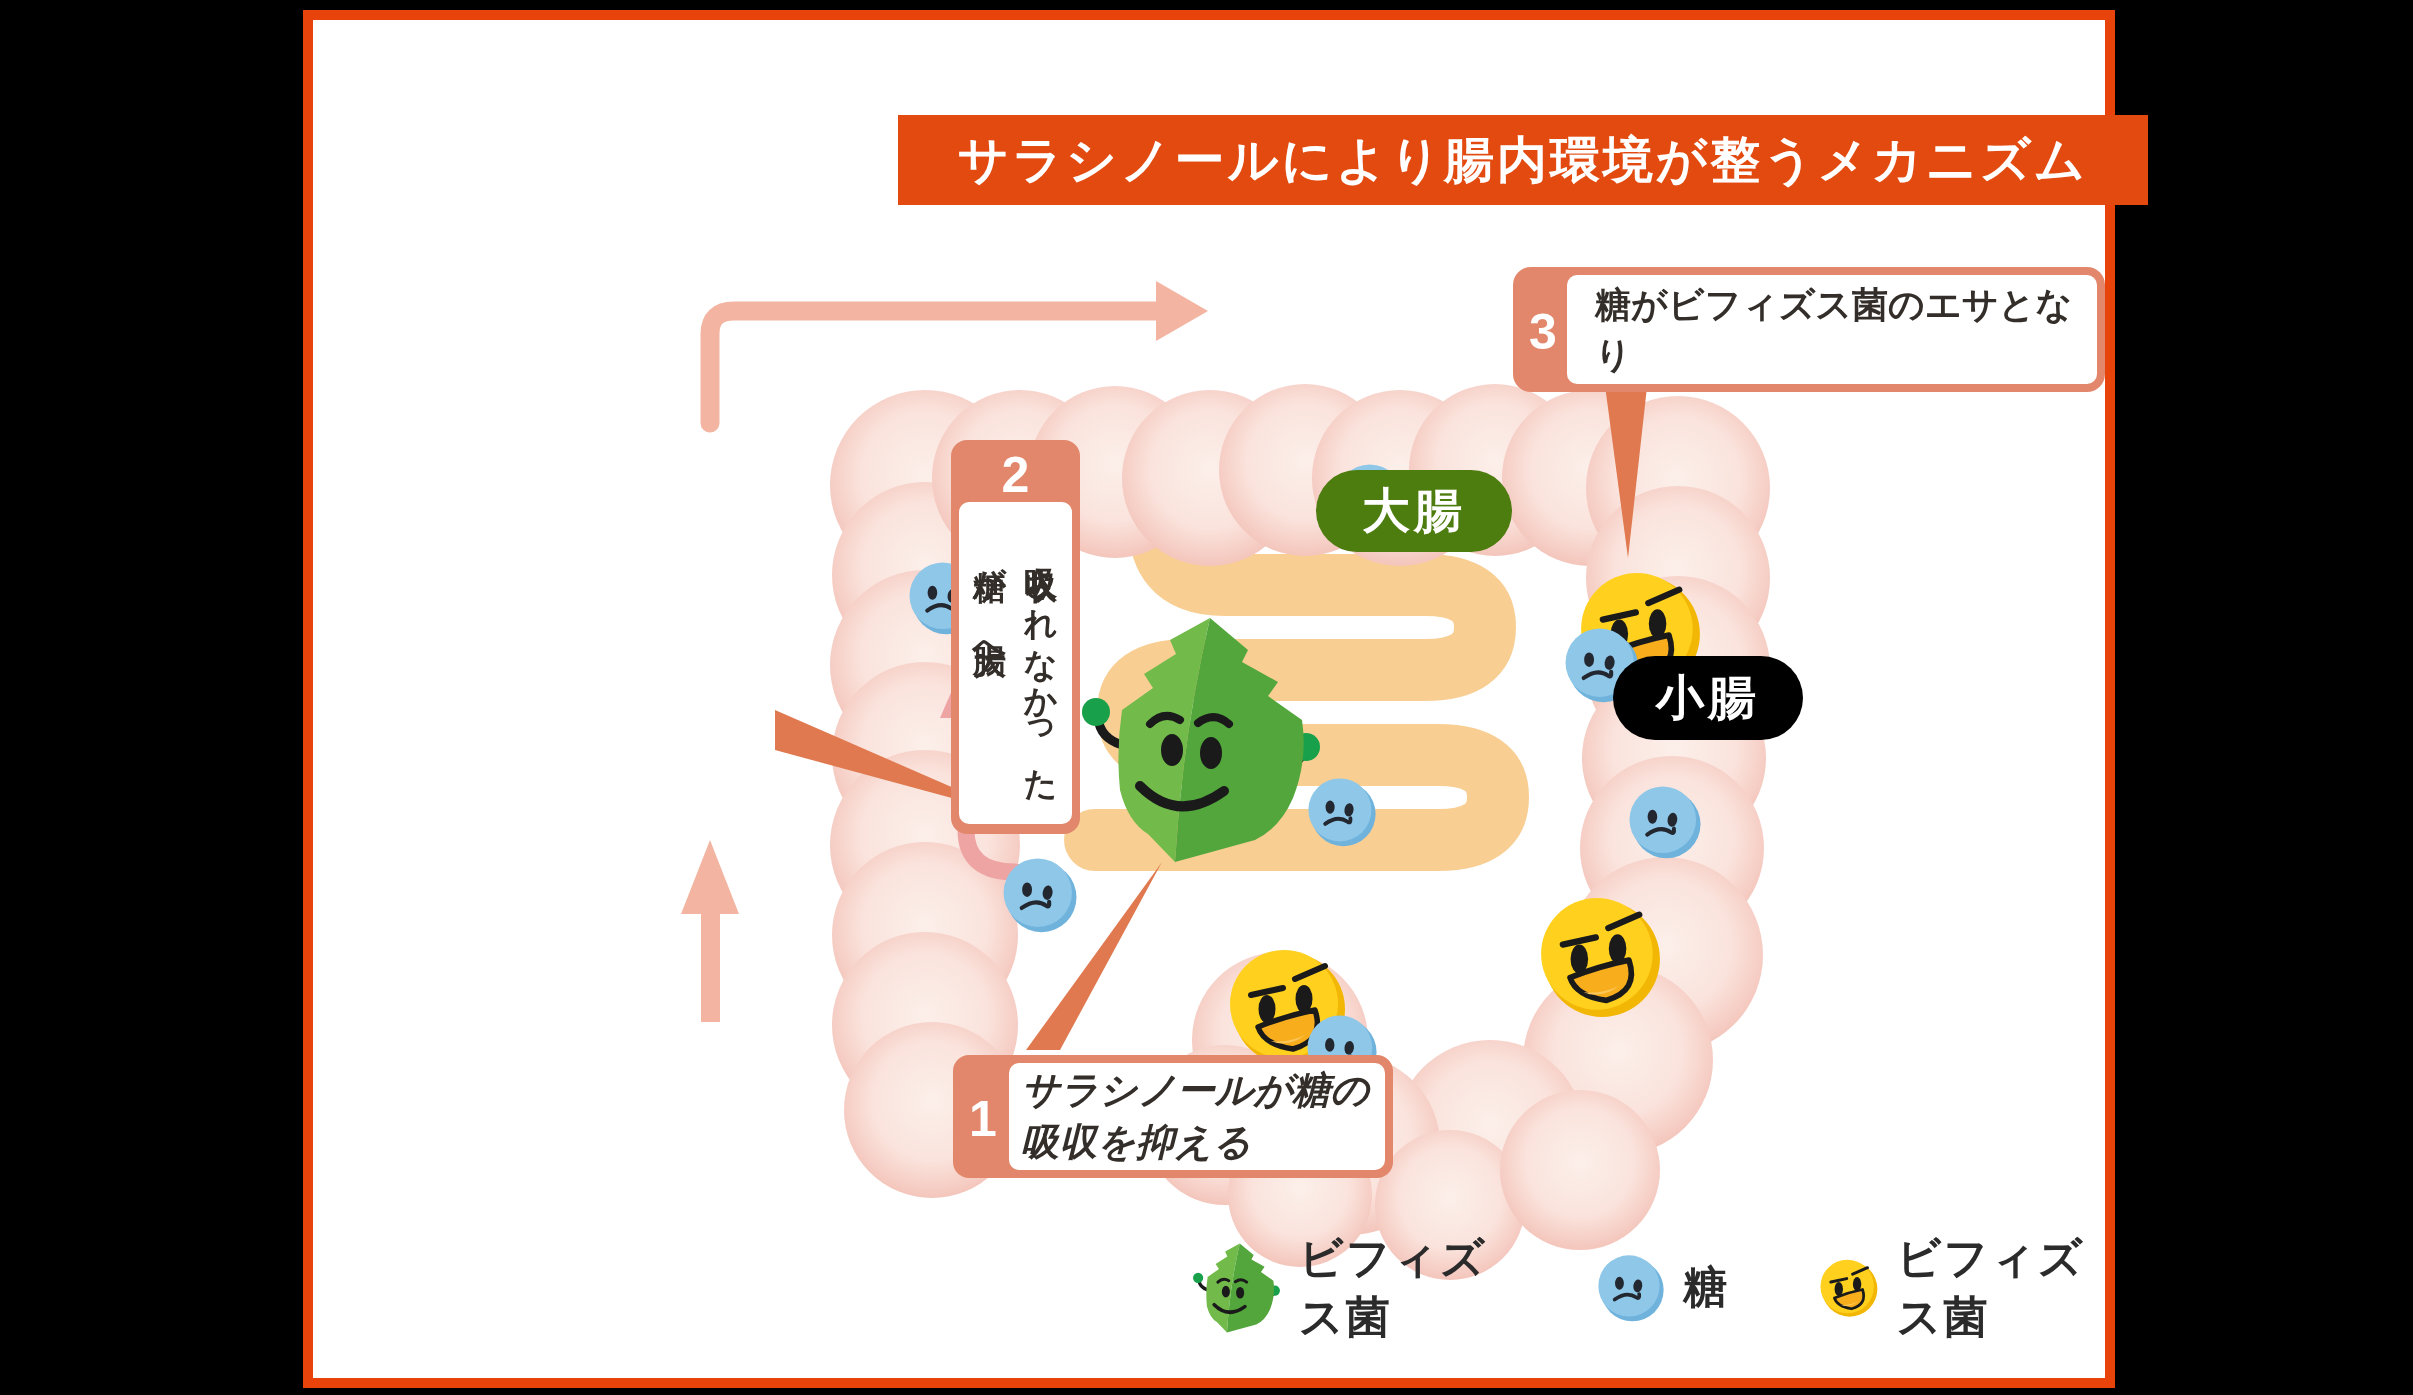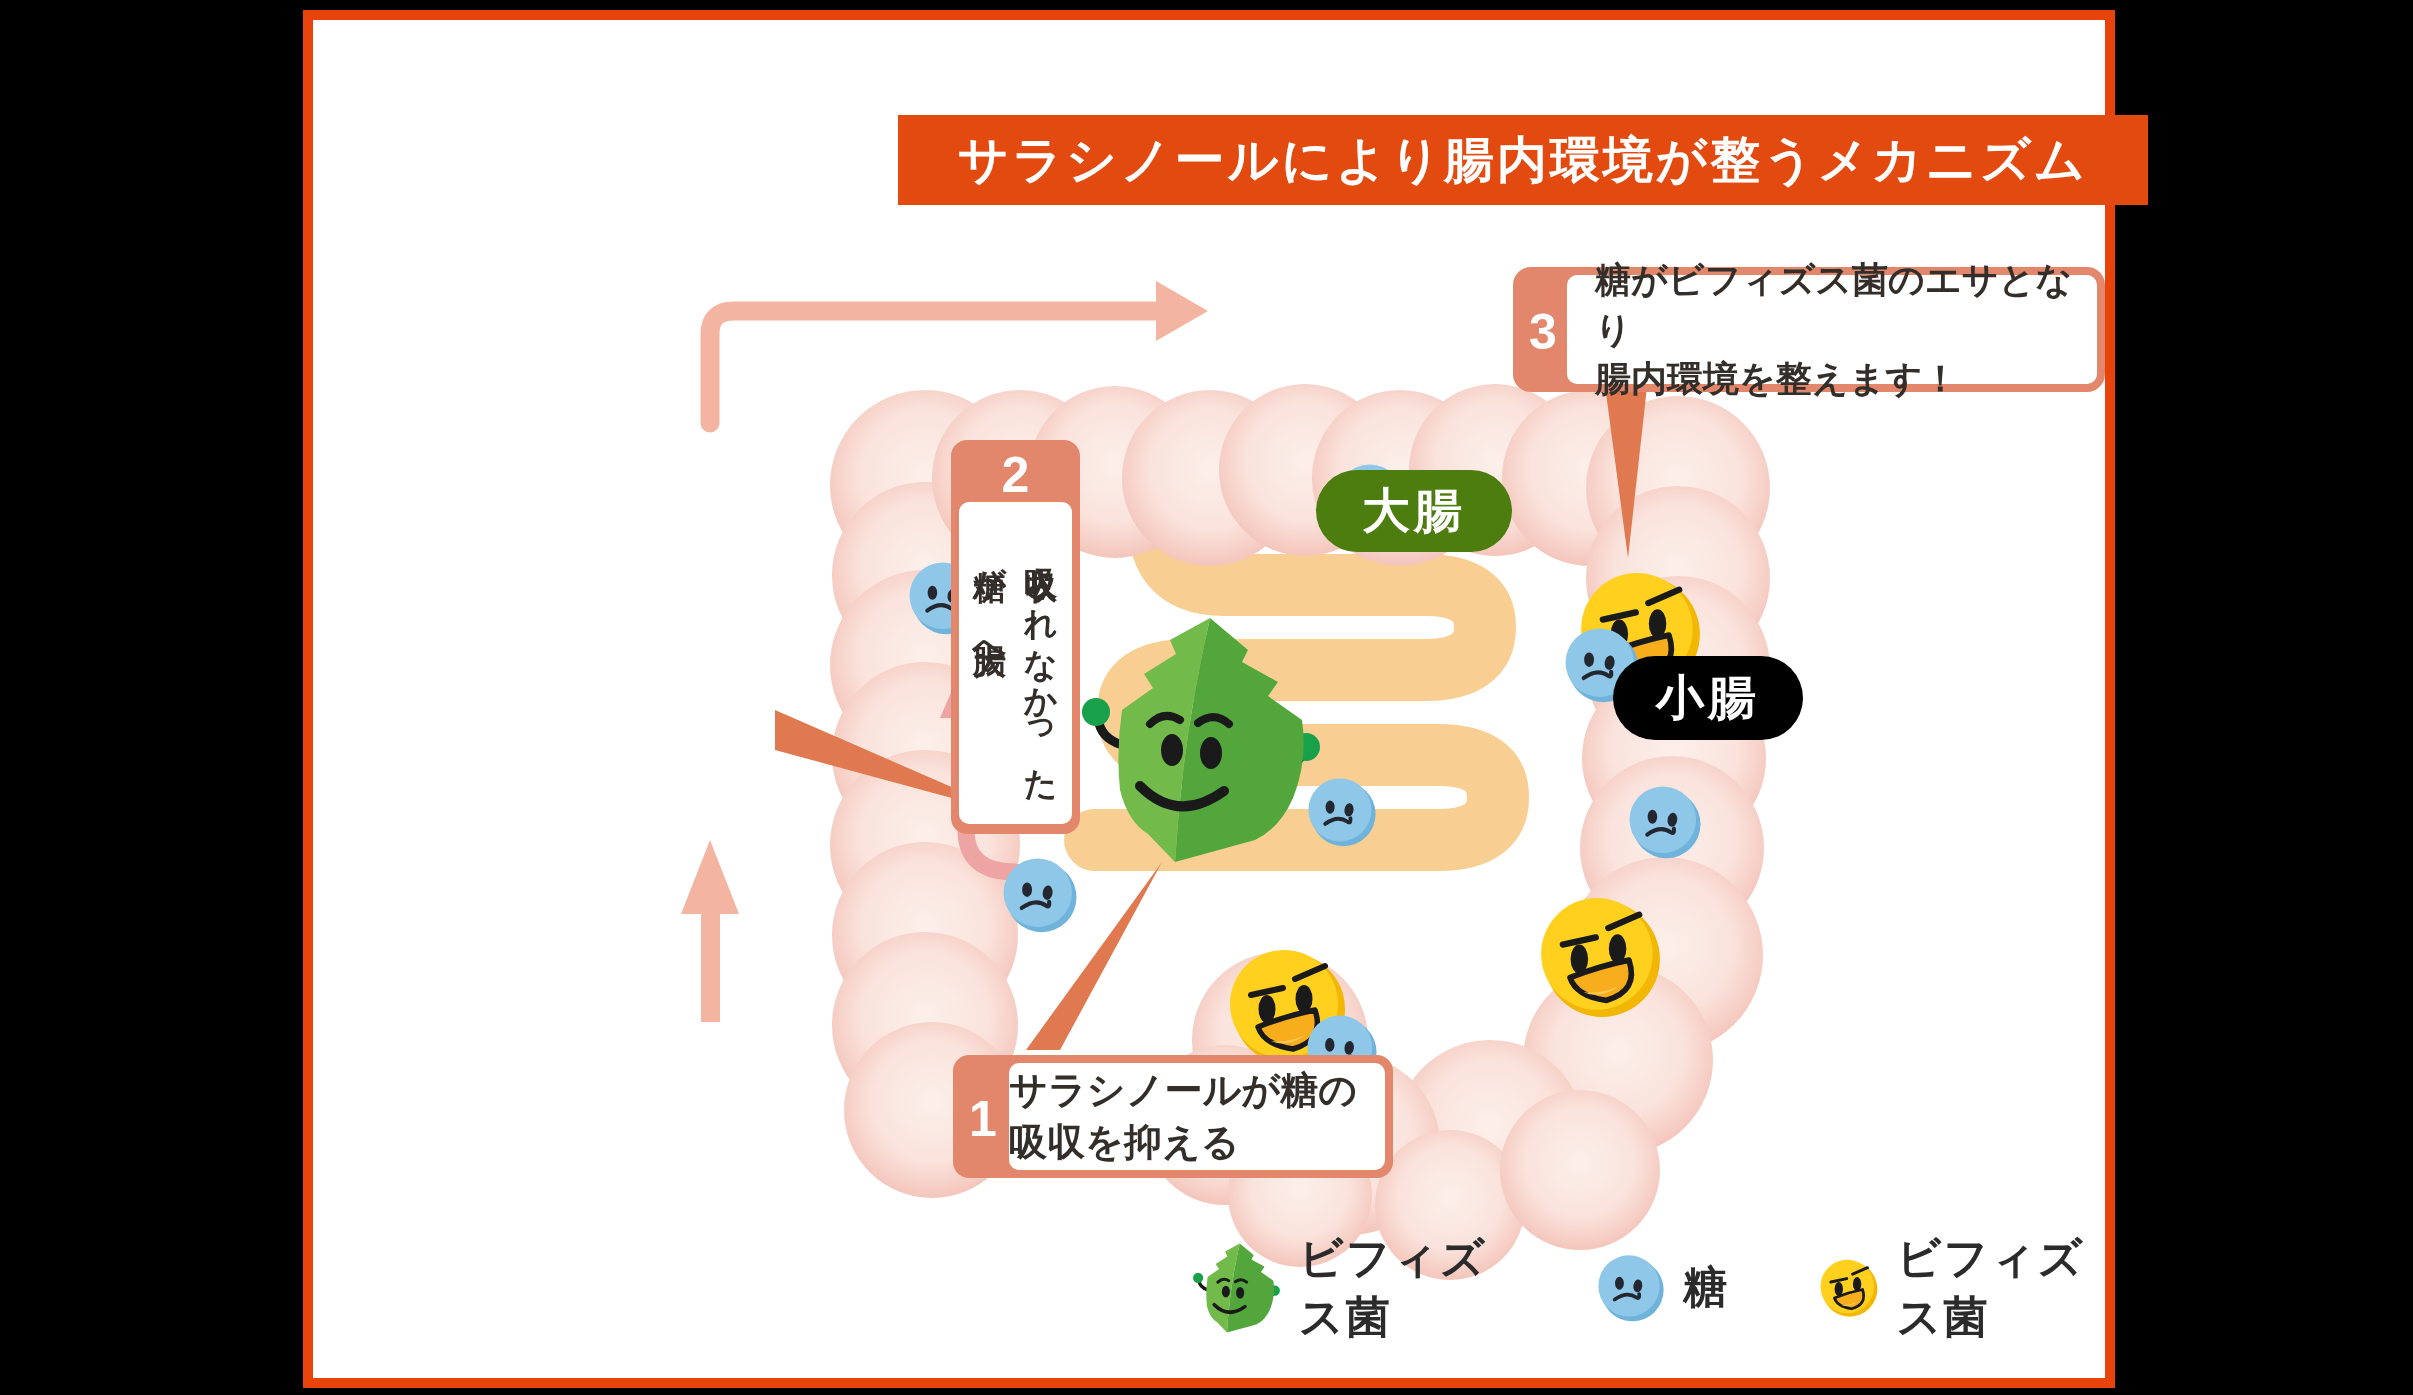--- a/index.html
+++ b/index.html
@@ -22,21 +22,21 @@
               justify-content:center;padding-left:28px;}
   .co3 .inner div{font-size:36px;font-weight:bold;color:#332E29;line-height:1.38;}
   .co2{left:638px;top:420px;width:129px;height:394px;border-radius:16px;}
   .co2 .num{left:50%;top:6px;transform:translateX(-50%);}
   .co2 .inner{left:8px;top:62px;right:8px;bottom:10px;display:flex;align-items:center;justify-content:center;}
   .vtext{writing-mode:vertical-rl;text-orientation:upright;font-size:33px;font-weight:bold;
          color:#332E29;letter-spacing:2px;line-height:1.55;}
   .co1{left:640px;top:1035px;width:440px;height:123px;border-radius:16px;}
   .co1 .num{left:16px;top:50%;transform:translateY(-46%);}
   .co1 .inner{left:56px;top:8px;right:8px;bottom:8px;display:flex;flex-direction:column;
-              justify-content:center;padding-left:0;}
+              justify-content:center;padding-left:12px;font-style:italic;}
   .co1 .inner div{font-size:38px;font-weight:bold;color:#332E29;line-height:1.35;}
 
   
   .badge{position:absolute;display:flex;align-items:center;justify-content:center;
          color:#fff;font-weight:bold;font-size:48px;letter-spacing:4px;}
   .badge-dai{left:1003px;top:450px;width:196px;height:82px;background:#4d7c0f;border-radius:41px;}
   .badge-sho{left:1300px;top:636px;width:190px;height:84px;background:#000000;border-radius:42px;}
 
   
   .legend{position:absolute;left:880px;top:1200px;height:135px;display:flex;align-items:center;gap:26px;}
@@ -175,21 +175,20 @@
       <span>大腸</span>
     </div>
     <div class="badge badge-sho">
       <span>小腸</span>
     </div>
 
     <div class="callout co3">
       <span class="num">3</span>
       <div class="inner">
         <div>糖がビフィズス菌のエサとなり</div>
-        <div>腸内環境を整えます！</div>
       </div>
     </div>
 
     <div class="callout co2">
       <span class="num">2</span>
       <div class="inner">
         <div class="vtext">
           <div>吸収されなかった</div>
           <div>糖が、大腸へ</div>
         </div>

